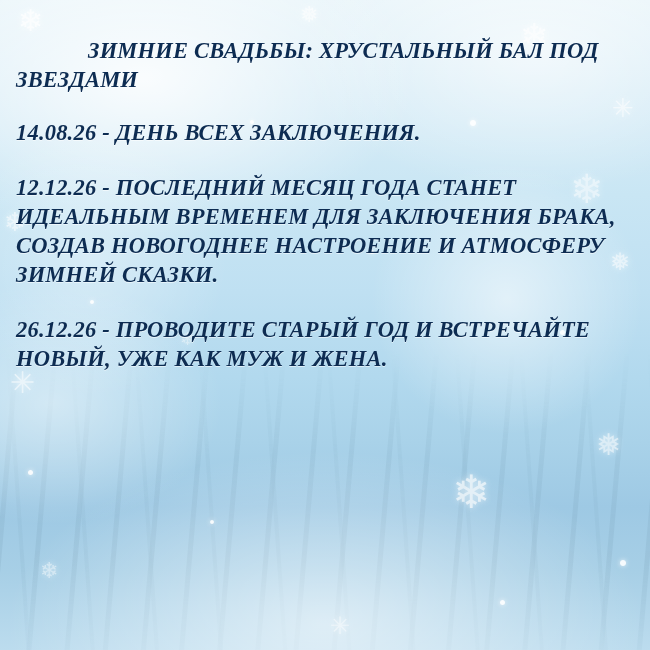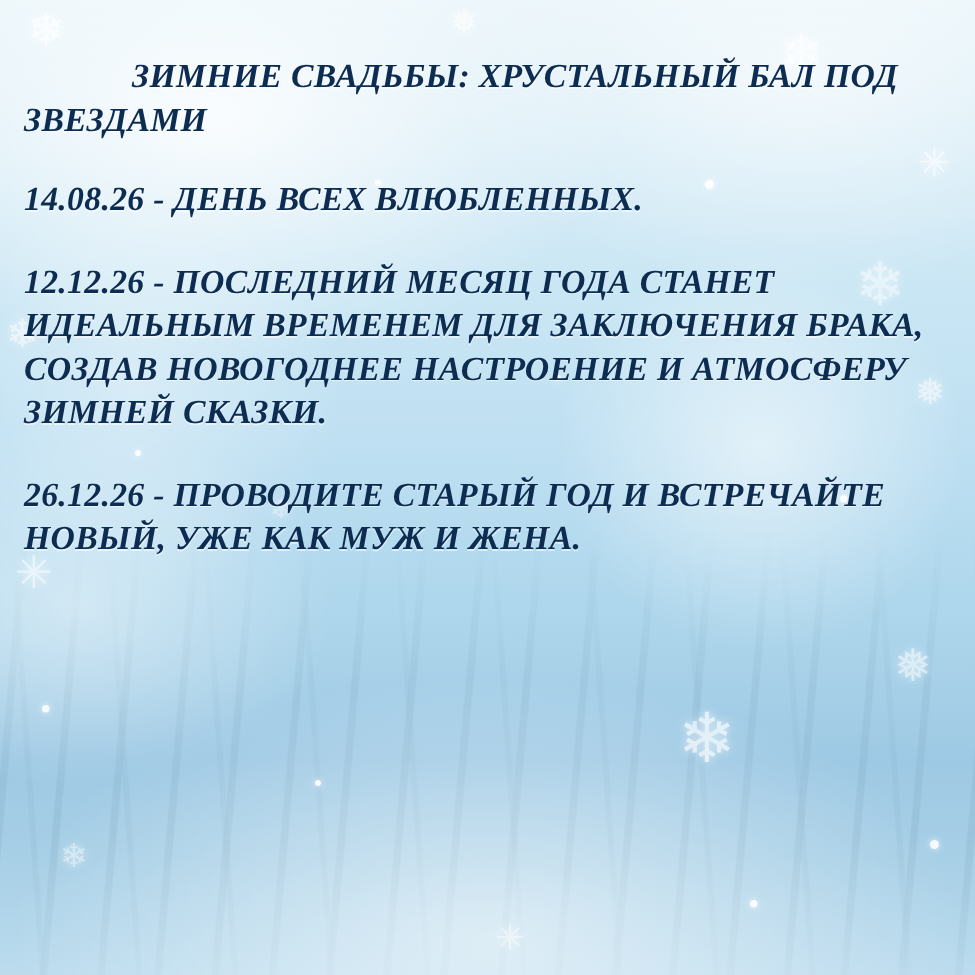--- a/index.html
+++ b/index.html
@@ -163,21 +163,21 @@
   <div class="dot" style="left:28px; top:470px; width:5px; height:5px;"></div>
   <div class="dot" style="left:210px; top:520px; width:4px; height:4px;"></div>
   <div class="dot" style="left:500px; top:600px; width:5px; height:5px;"></div>
 
   <div class="content">
 
     <p class="line title block">ЗИМНИЕ СВАДЬБЫ: ХРУСТАЛЬНЫЙ БАЛ ПОД ЗВЕЗДАМИ</p>
 
 
     <p class="para block">
-      <span>14.08.26</span><span> - </span><span>ДЕНЬ ВСЕХ ВЛЮБЛЕННЫХ.</span>
+      <span>14.08.26</span><span> - </span><span>ДЕНЬ ВСЕХ ЗАКЛЮЧЕНИЯ.</span>
     </p>
 
 
     <p class="para block">
       <span>12.12.26</span><span> - </span><span>ПОСЛЕДНИЙ МЕСЯЦ ГОДА СТАНЕТ ИДЕАЛЬНЫМ ВРЕМЕНЕМ ДЛЯ ЗАКЛЮЧЕНИЯ БРАКА, СОЗДАВ НОВОГОДНЕЕ НАСТРОЕНИЕ И АТМОСФЕРУ ЗИМНЕЙ СКАЗКИ.</span>
     </p>
 
     <p class="para block last">
       <span>26.12.26</span><span> - </span><span>ПРОВОДИТЕ СТАРЫЙ ГОД И ВСТРЕЧАЙТЕ НОВЫЙ, УЖЕ КАК МУЖ И ЖЕНА.</span>
     </p>

